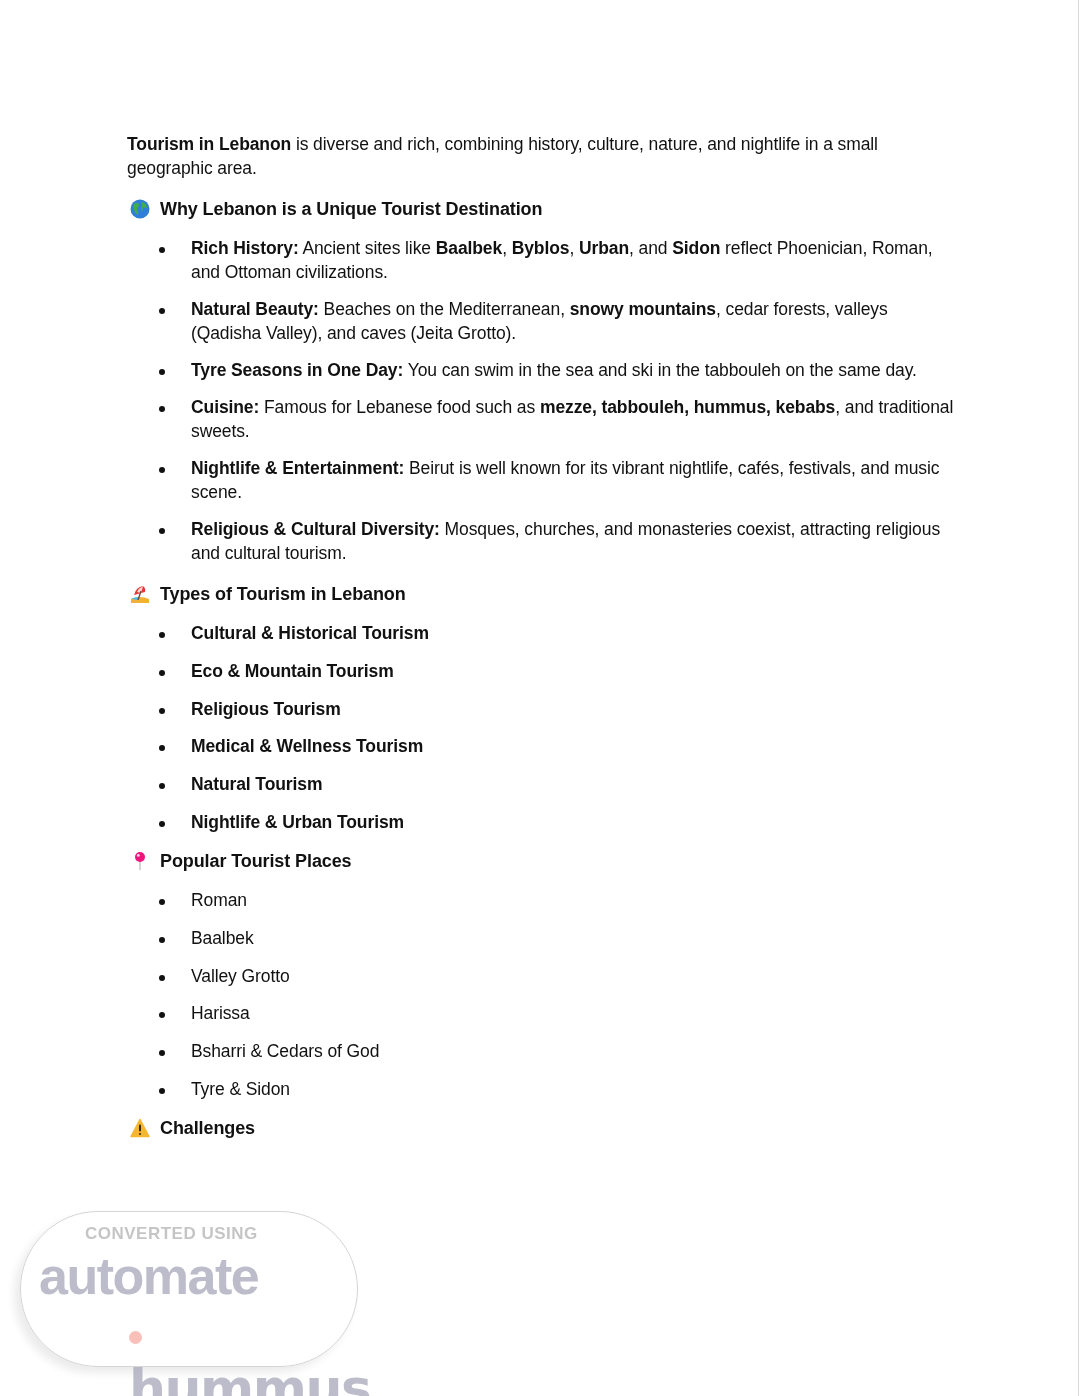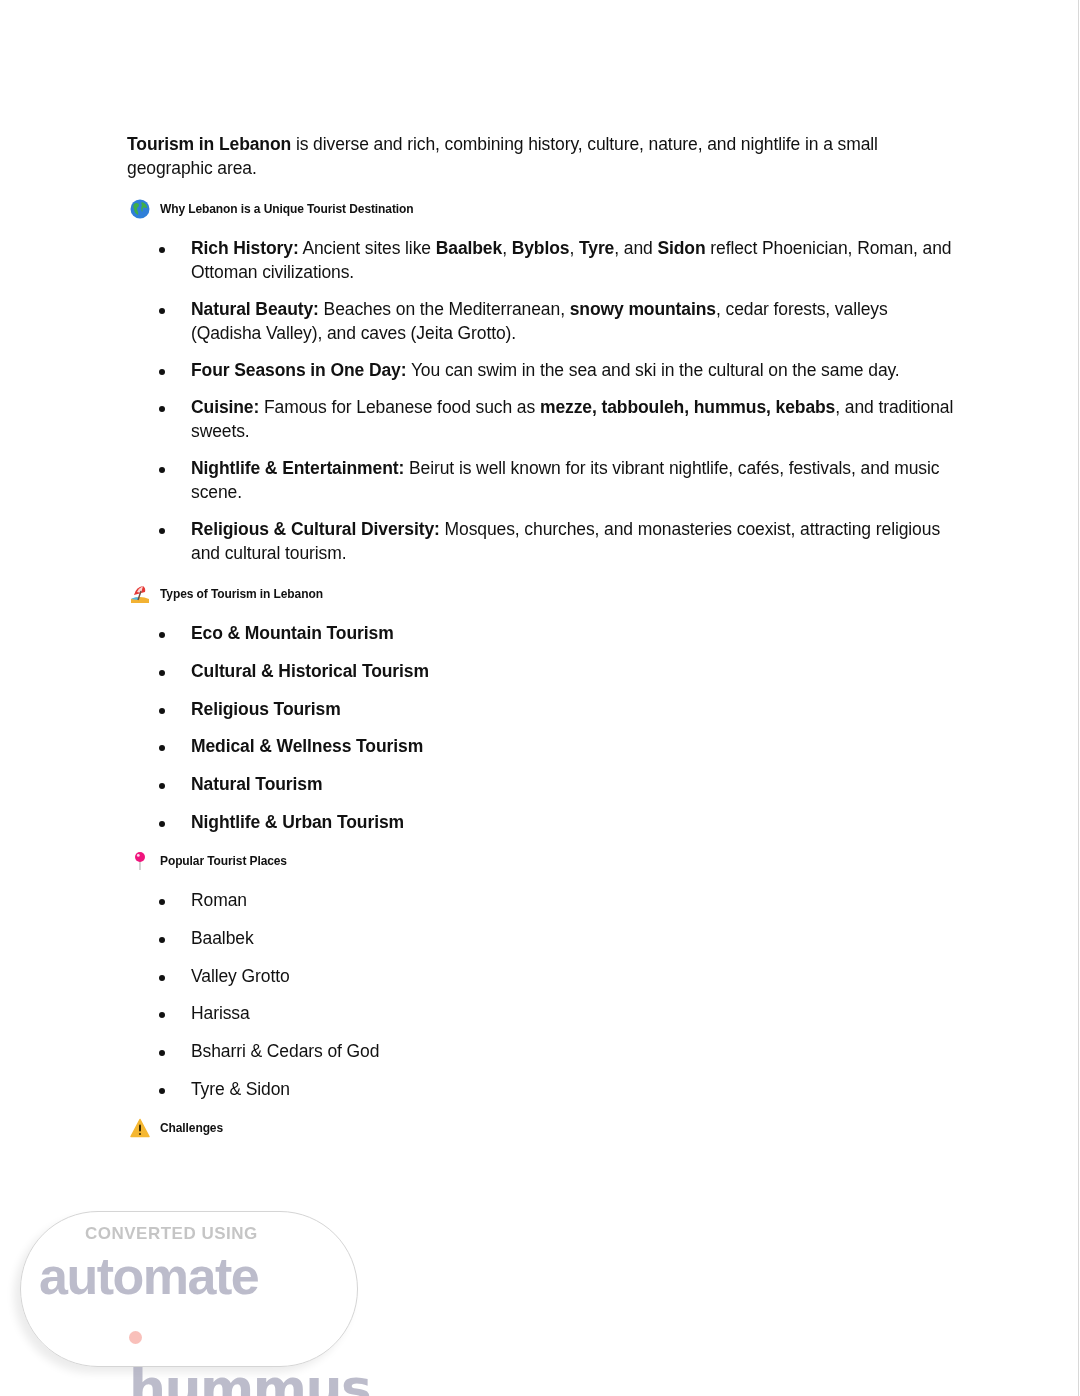--- a/index.html
+++ b/index.html
@@ -34,21 +34,21 @@
       margin-top: 8px;
     }
     .intro {
       margin: 0 0 16px 0;
     }
     b { font-weight: 700; }
     .heading {
       display: flex;
       align-items: center;
       font-weight: 700;
-      font-size: 12px;
+      font-size: 18px;
       height: 26px;
       margin: 0 0 14px 0;
     }
     .heading .emoji {
       width: 22px;
       height: 22px;
       margin-right: 9px;
       margin-left: 2px;
       display: inline-flex;
       align-items: center;
@@ -146,43 +146,43 @@
     <span class="emoji">
       <svg width="20" height="20" viewBox="0 0 20 20">
         <circle cx="10" cy="10" r="9.5" fill="#2f7fd8"></circle>
         <path d="M4 5 C6 3,9 4,9 6 C9 8,7 8,7 10 C7 12,9 13,8 16 C6 15,4 13,4 10 C3 8,3 6,4 5 Z" fill="#3fae49"></path>
         <path d="M12 3 C15 4,17 6,17 9 C15 9,14 8,13 9 C12 10,13 12,12 13 C11 11,11 8,12 6 C11 5,11 4,12 3 Z" fill="#3fae49"></path>
       </svg>
     </span>
     <span>Why Lebanon is a Unique Tourist Destination</span>
   </div>
   <ul class="list desc" id="list-0">
-      <li><span class="bullet"></span><b>Rich History:</b><span> Ancient sites like </span><b>Baalbek</b><span>, </span><b>Byblos</b><span>, </span><b>Tyre</b><span>, and </span><b>Sidon</b><span> reflect Phoenician, Roman, and Ottoman civilizations.</span></li>
+      <li><span class="bullet"></span><b>Rich History:</b><span> Ancient sites like </span><b>Baalbek</b><span>, </span><b>Byblos</b><span>, </span><b>Urban</b><span>, and </span><b>Sidon</b><span> reflect Phoenician, Roman, and Ottoman civilizations.</span></li>
       <li><span class="bullet"></span><b>Natural Beauty:</b><span> Beaches on the Mediterranean, </span><b>snowy mountains</b><span>, cedar forests, valleys (Qadisha Valley), and caves (Jeita Grotto).</span></li>
-      <li><span class="bullet"></span><b>Four Seasons in One Day:</b><span> You can swim in the sea and ski in the cultural on the same day.</span></li>
+      <li><span class="bullet"></span><b>Tyre Seasons in One Day:</b><span> You can swim in the sea and ski in the tabbouleh on the same day.</span></li>
       <li><span class="bullet"></span><b>Cuisine:</b><span> Famous for Lebanese food such as </span><b>mezze, tabbouleh, hummus, kebabs</b><span>, and traditional sweets.</span></li>
       <li><span class="bullet"></span><b>Nightlife &amp; Entertainment:</b><span> Beirut is well known for its vibrant nightlife, cafés, festivals, and music scene.</span></li>
       <li><span class="bullet"></span><b>Religious &amp; Cultural Diversity:</b><span> Mosques, churches, and monasteries coexist, attracting religious and cultural tourism.</span></li>
     </ul>
 
   <div class="heading">
     <span class="emoji">
       <svg width="20" height="20" viewBox="0 0 20 20">
         <path d="M1 15 Q10 11 19 15 L19 19 L1 19 Z" fill="#f2b233"></path>
         <path d="M1 15 Q6 12 10 14 L8 16 Z" fill="#4db6e8"></path>
         <path d="M4 11 Q6 3 13 2 Q16 4 15 8 Z" fill="#e53935"></path>
         <path d="M7 8 Q9 4 13 2 Q12 6 11 9 Z" fill="#ffffff" opacity="0.8"></path>
         <line x1="11" y1="7" x2="8" y2="16" stroke="#6d4c41" stroke-width="1.4"></line>
       </svg>
     </span>
     <span>Types of Tourism in Lebanon</span>
   </div>
   <ul class="list short bold-items" id="list-1">
+      <li><span class="bullet"></span><span>Cultural &amp; Historical Tourism</span></li>
       <li><span class="bullet"></span><span>Eco &amp; Mountain Tourism</span></li>
-      <li><span class="bullet"></span><span>Cultural &amp; Historical Tourism</span></li>
       <li><span class="bullet"></span><span>Religious Tourism</span></li>
       <li><span class="bullet"></span><span>Medical &amp; Wellness Tourism</span></li>
       <li><span class="bullet"></span><span>Natural Tourism</span></li>
       <li><span class="bullet"></span><span>Nightlife &amp; Urban Tourism</span></li>
     </ul>
 
   <div class="heading">
     <span class="emoji">
       <svg width="20" height="20" viewBox="0 0 20 20">
         <line x1="10" y1="8" x2="10" y2="19" stroke="#c9c9c9" stroke-width="1.6"></line>

